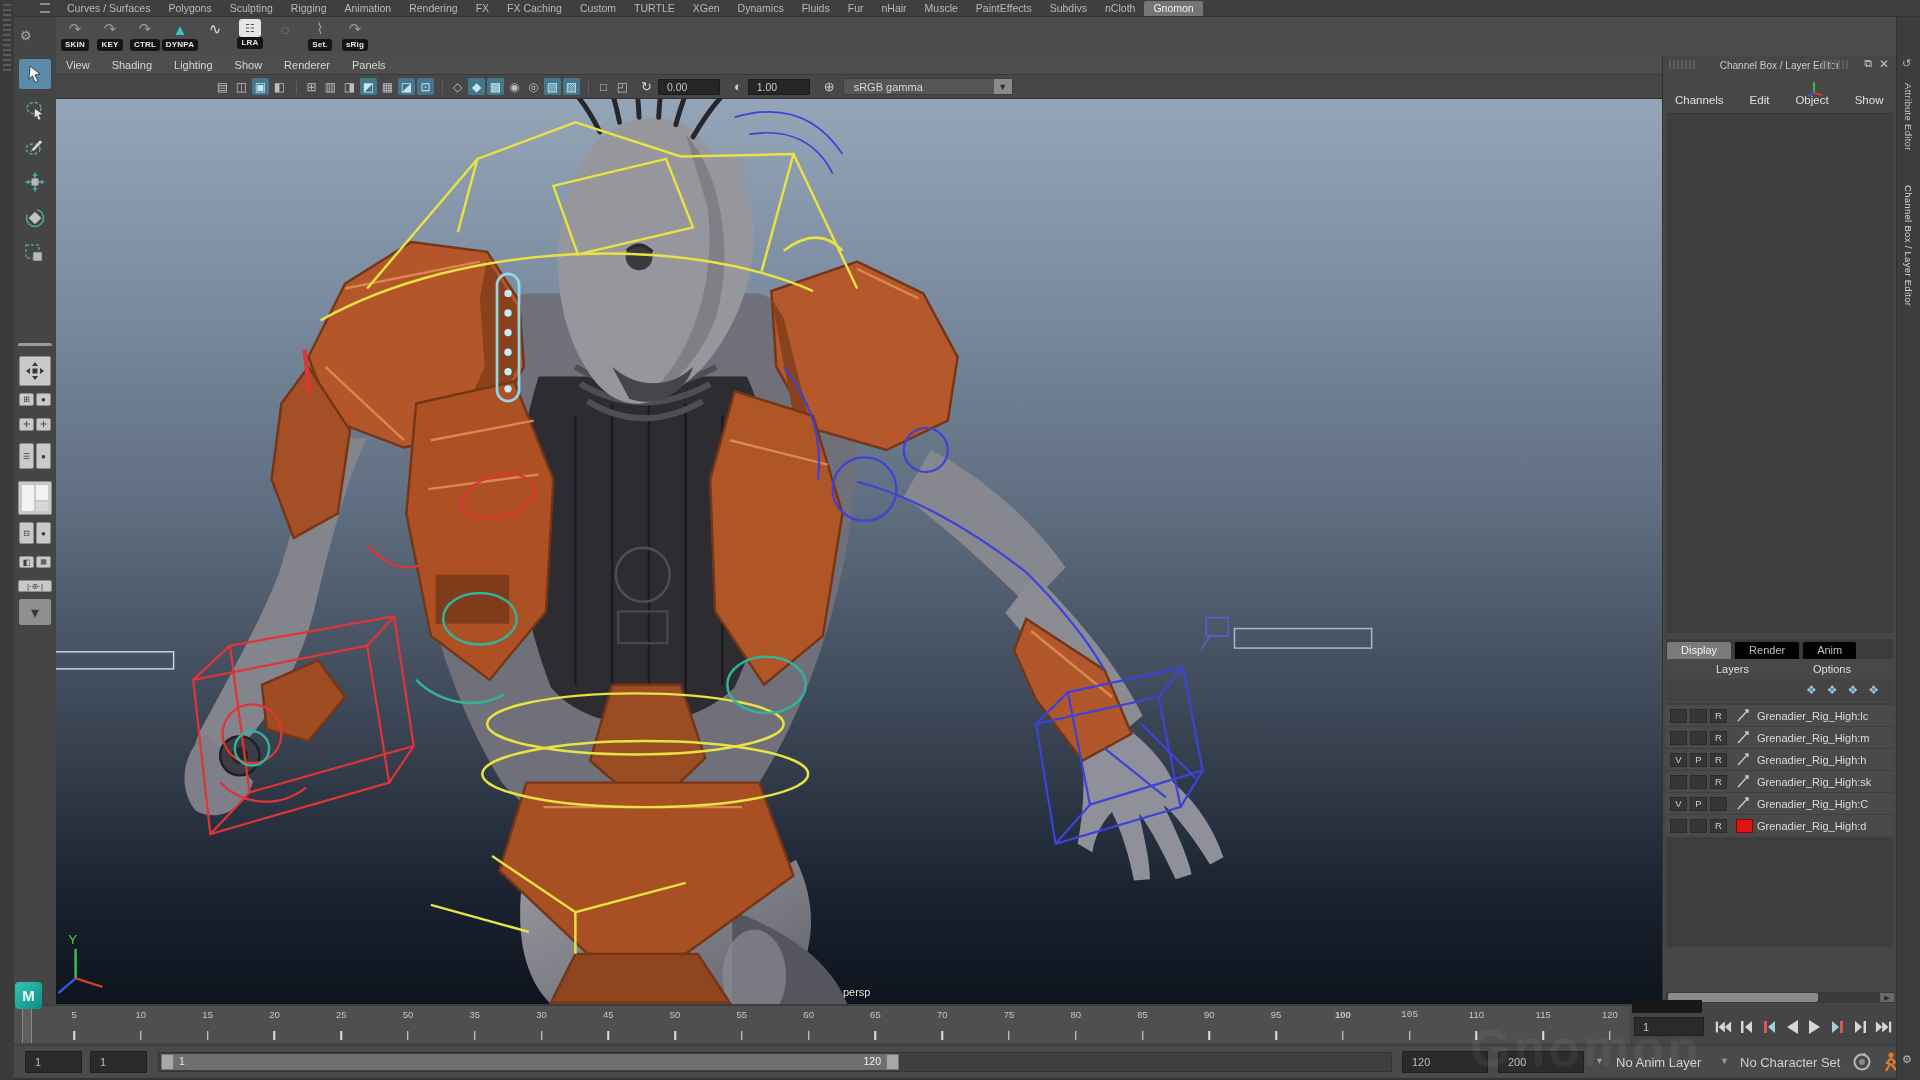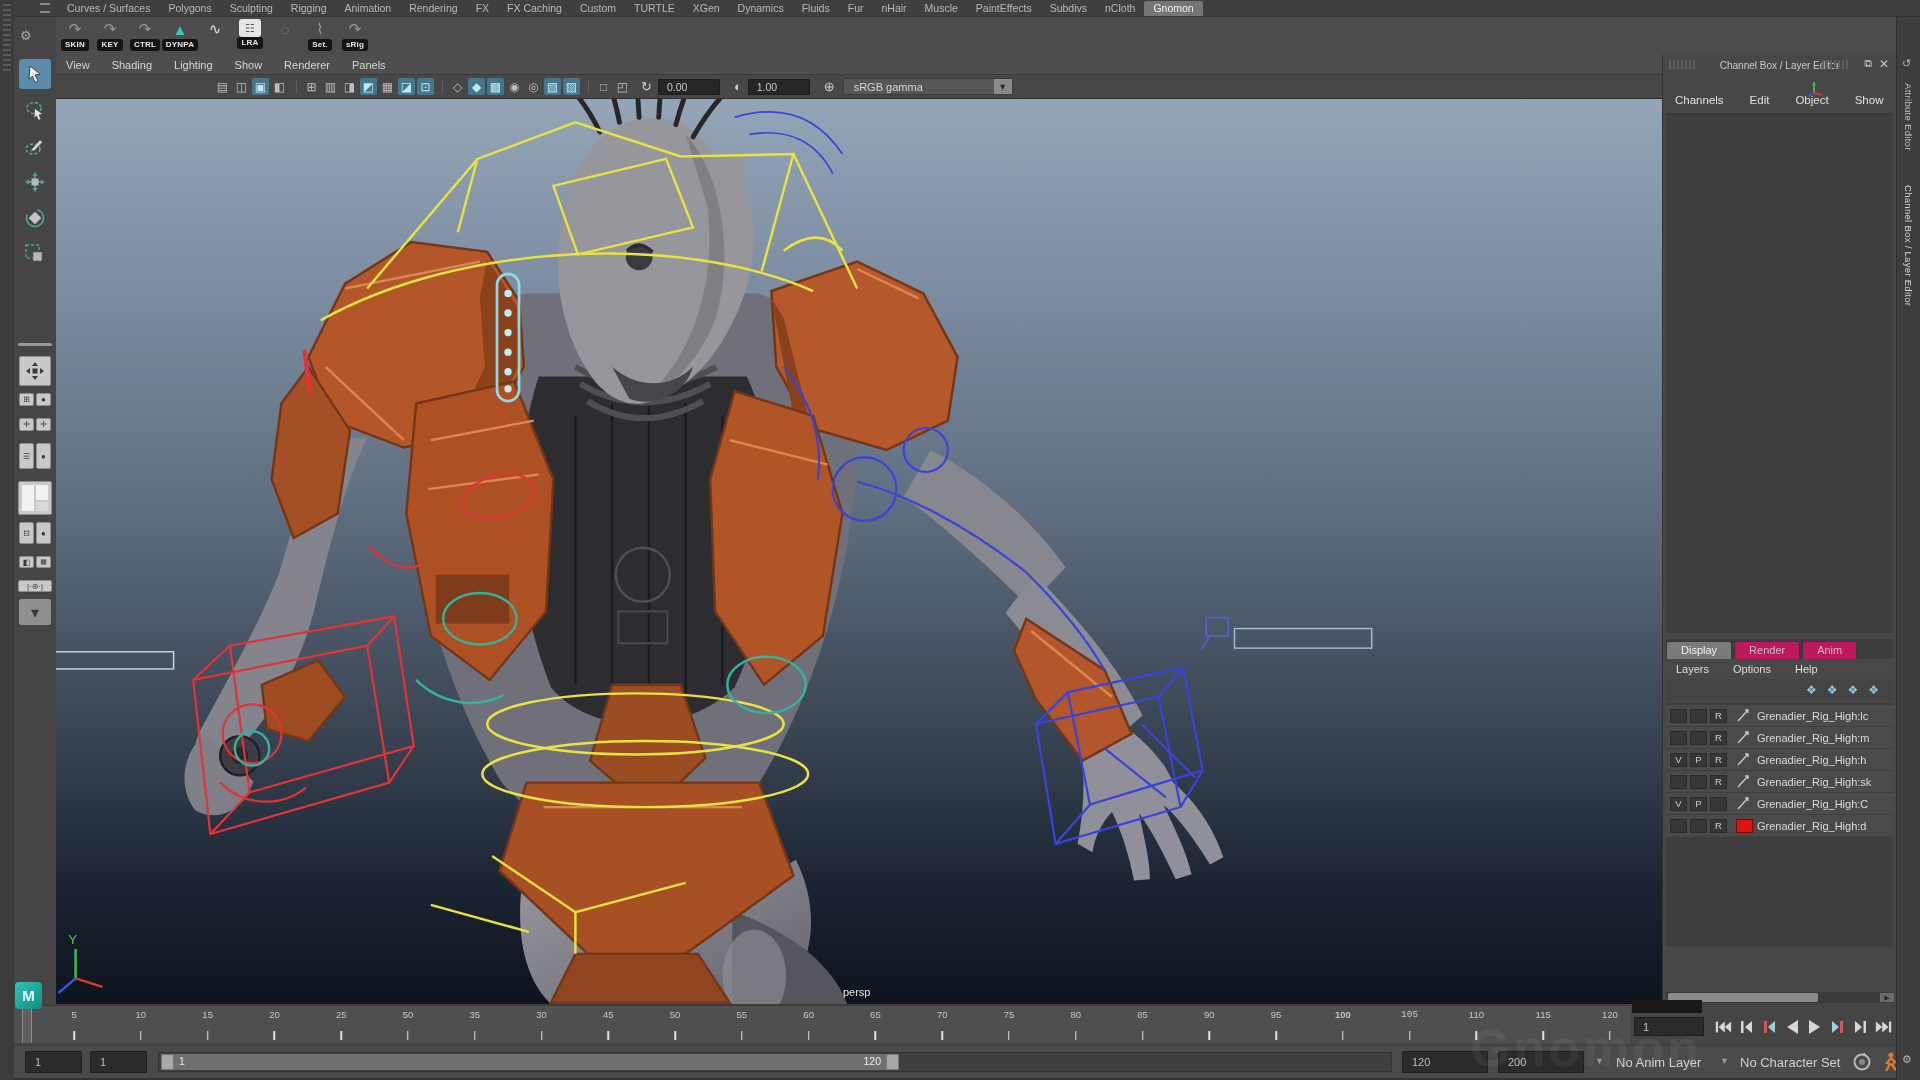--- a/index.html
+++ b/index.html
@@ -81,25 +81,25 @@
     background:repeating-linear-gradient(90deg,#5e5e5e 0 2px,transparent 2px 4px); }
   #rp-grip-l { left:6px; } #rp-grip-r { right:46px; }
   #rp-popout, #rp-close { position:absolute; top:2px; font-size:11px; color:#c6c6c6; }
   #rp-popout { right:24px; } #rp-close { right:7px; font-size:12px; }
   #rp-gizmo { position:absolute; right:70px; top:24px; }
   #rp-menu { height:22px; display:flex; align-items:center; padding:0 12px; margin-top:14px; }
   .rp-menu-item { font-size:11.5px; color:#e0e0e0; margin-right:26px; }
   #channel-area { height:520px; background:#3e3e3e; border-top:1px solid #383838; margin:2px 3px 0; }
 
   #layer-tabs { display:flex; margin:6px 3px 0; background:#3c3c3c; height:20px; align-items:flex-end; }
-  .layer-tab { font-size:11px; color:#c0c0c0; background:#be185d; padding:2px 14px 3px;
+  .layer-tab { font-size:11px; color:#c0c0c0; background:#000000; padding:2px 14px 3px;
     border-radius:3px 3px 0 0; margin-right:2px; border:1px solid #383838; border-bottom:none; }
   .layer-tab.active { background:#7a7a7a; color:#f2f2f2; }
   #layer-menu { height:20px; display:flex; align-items:center; padding:0 10px; background:#484848; margin:0 3px; }
-  .layer-menu-item { font-size:11px; color:#dedede; margin-right:24px; }
+  .layer-menu-item { font-size:11px; color:#dedede; margin-right:24px;margin-left:40px; }
   #layer-iconrow { height:22px; display:flex; align-items:center; justify-content:flex-end; gap:10px;
     padding-right:14px; background:#444; margin:0 3px; }
   .layer-act { color:#8ccadb; font-size:12px; }
   #layer-rows { margin:2px 3px 0; background:#3e3e3e; padding-top:2px; }
   .layer-row { height:21px; display:flex; align-items:center; background:#4a4a4a; margin-bottom:1px; padding-left:4px; }
   .lr-box { width:17px; height:14px; background:#363636; border:1px solid #2b2b2b; margin-right:3px;
     color:#cccccc; font-size:9.5px; display:flex; align-items:center; justify-content:center; }
   .lr-swatch { width:17px; height:14px; margin:0 4px 0 6px; display:flex; align-items:center; justify-content:center; }
   .lr-name { font-size:11px; color:#dcdcdc; white-space:nowrap; overflow:hidden; }
   #layer-below { height:110px; background:#3e3e3e; margin:0 3px; }

